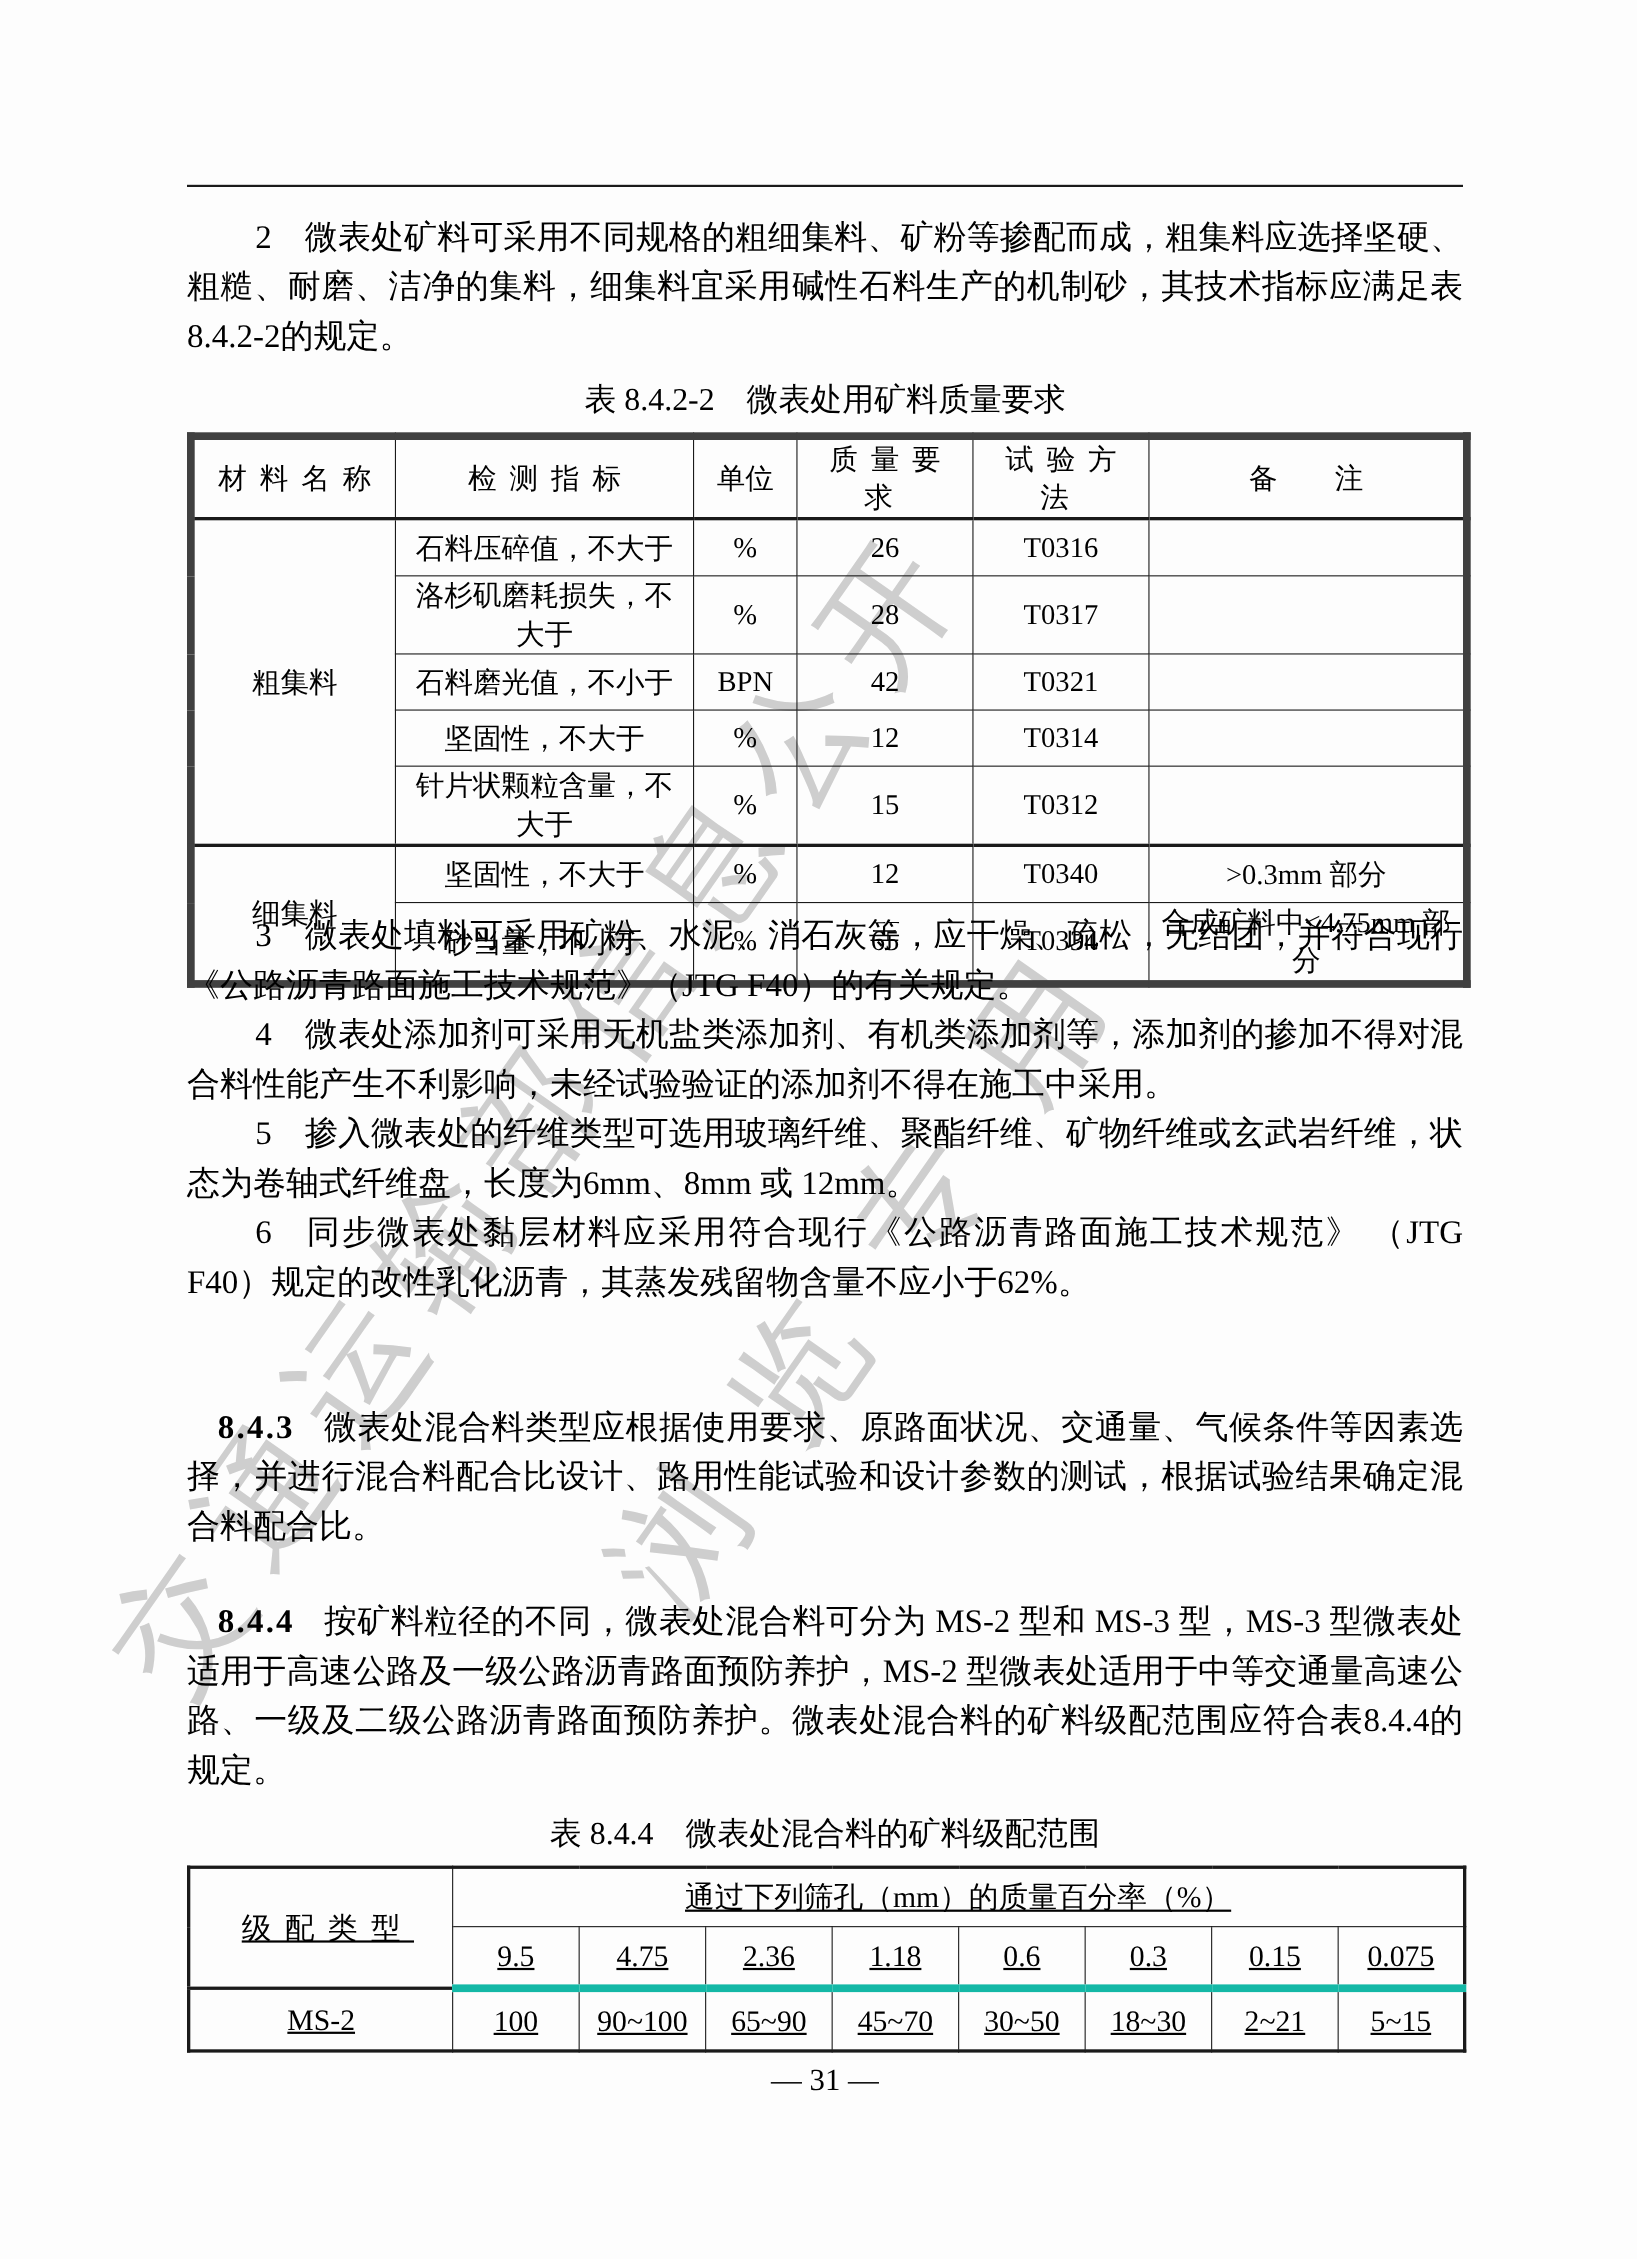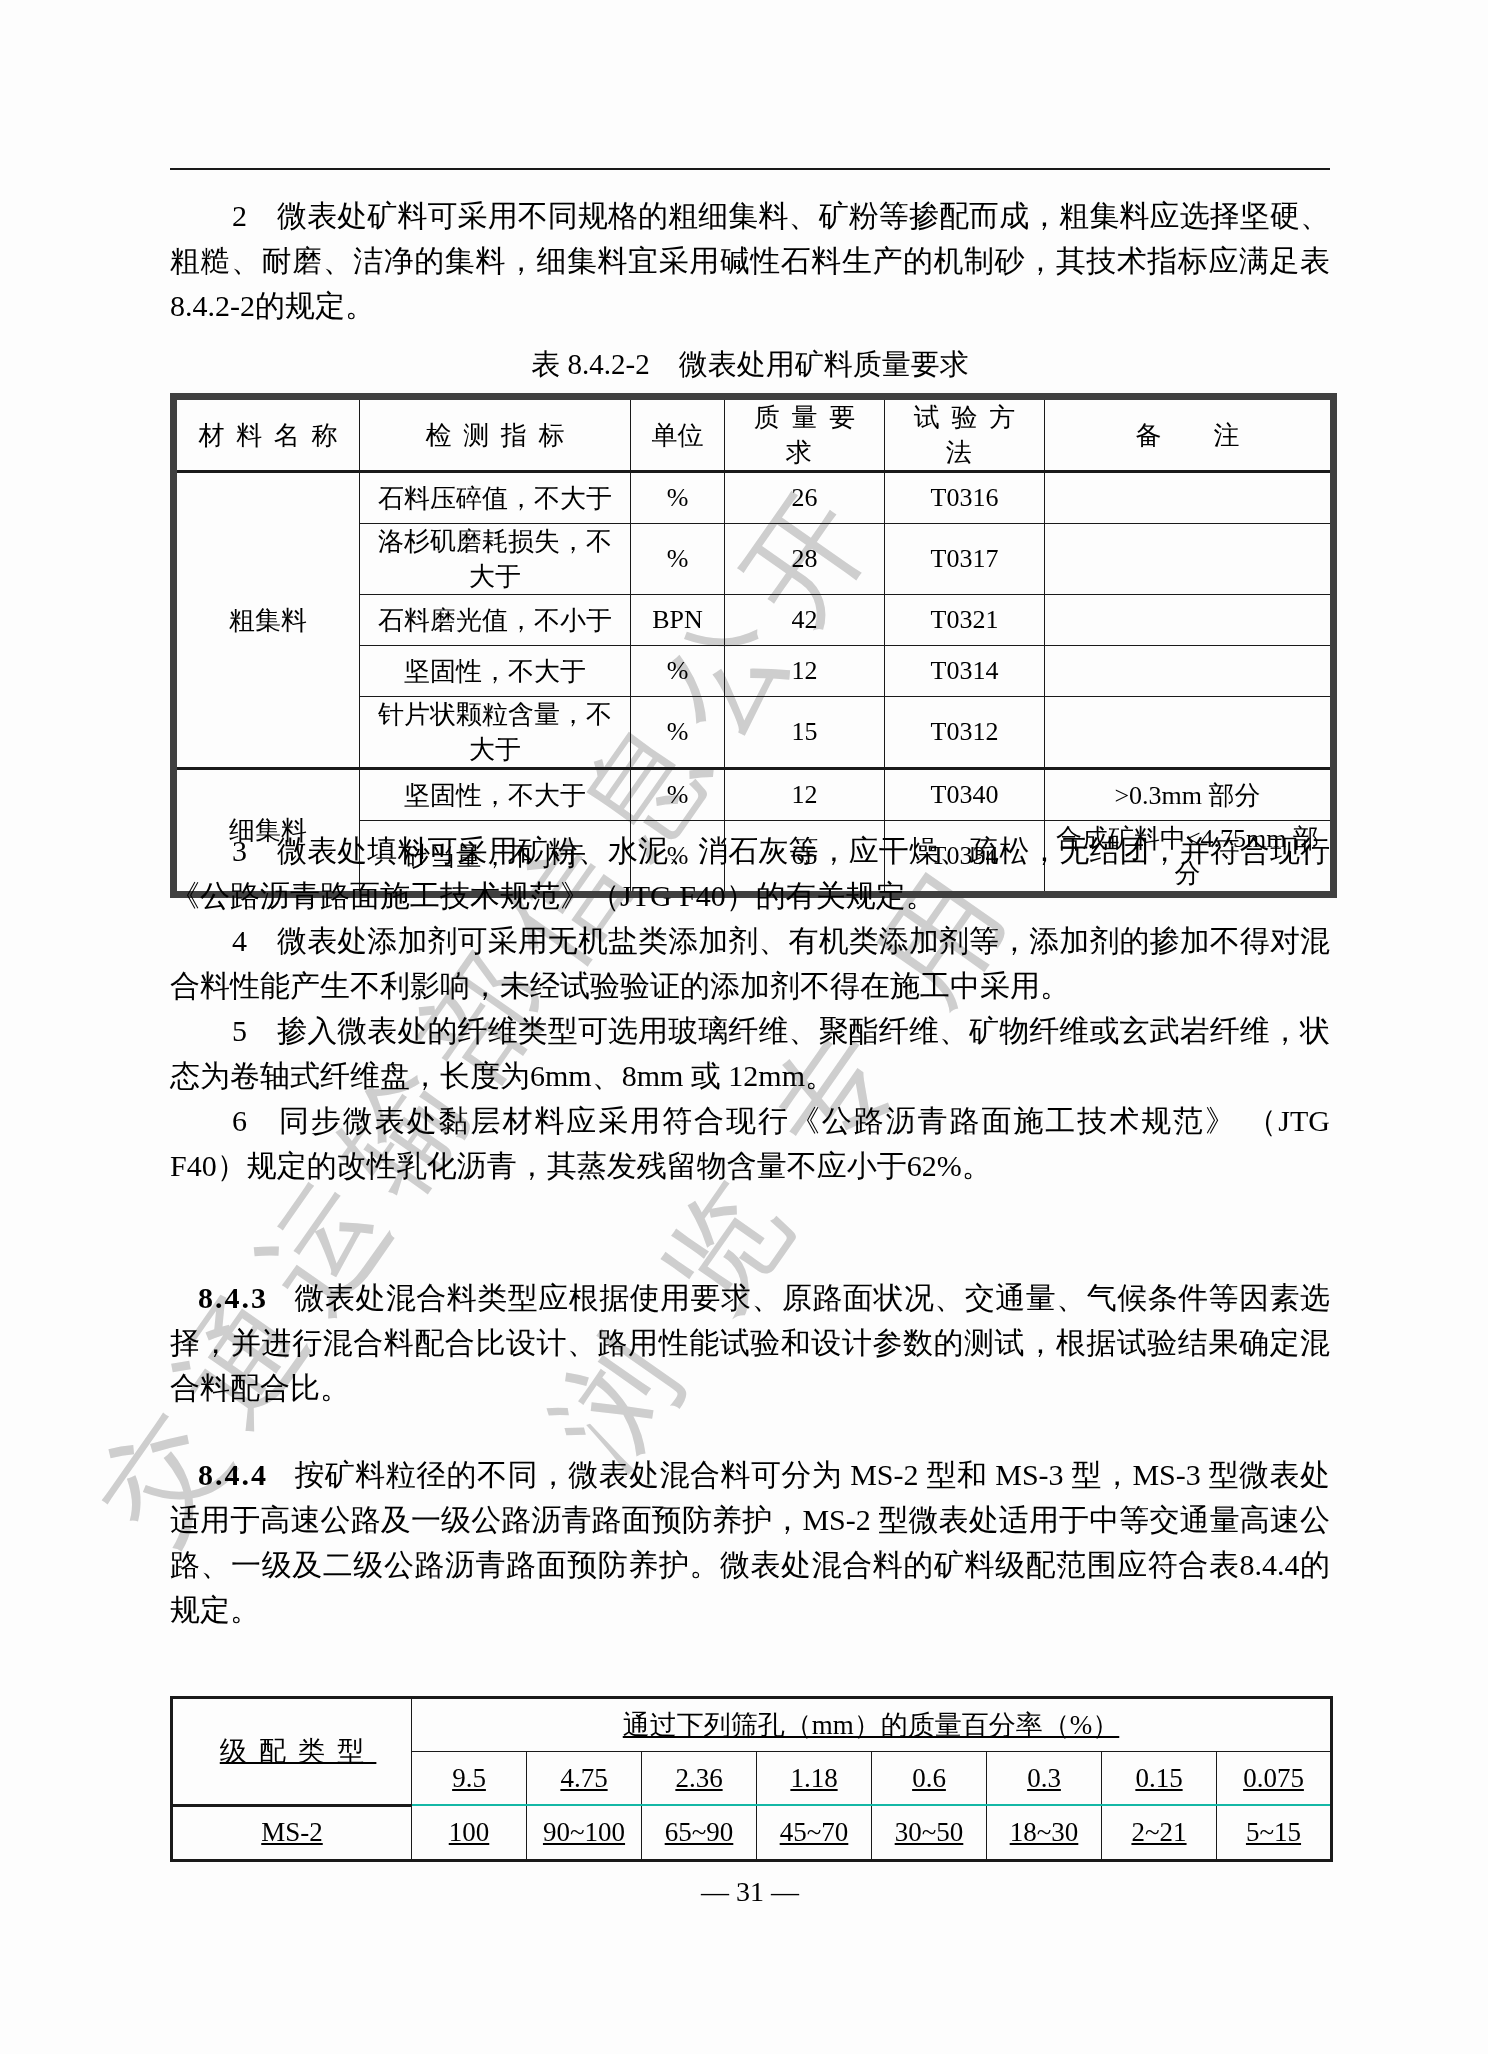--- a/index.html
+++ b/index.html
@@ -64,21 +64,21 @@
     padding:0 6px;
     overflow:hidden;
   }
   .t1{left:170px;top:393px;width:1160px;height:412px;font-size:26px;}
   .t1 .head td{border-bottom:3px solid #1a1a1a;height:62px;}
   .t1 td{height:50px;}
   .t1 tr.grp2 td{border-top:3px solid #1a1a1a;}
   .t1{border:7px solid #404040;}
   .t2{left:170px;top:1696px;width:1160px;height:156px;font-size:27px;border:3px solid #1a1a1a;text-decoration:underline;}
   .t2 td{height:52px;}
-  .t2 tr.subhead td{border-bottom:2px solid #14b8a6;}
+  .t2 tr.subhead td{border-bottom:7px solid #14b8a6;}
   .t2 td.corner{border-bottom:3px solid #1a1a1a;}
   .ls{letter-spacing:0.45em;text-indent:0.45em;}
   
   .page-num{
     left:170px;top:1866px;width:1160px;
     font-size:28px;text-align:center;margin-top:10px;
   }
 </style>
 </head>
 <body>
@@ -174,20 +174,21 @@
 
   <p class="abs content body-text num-para" style="top:1008px"><span class="pnum">5</span><span>掺入微表处的纤维类型可选用玻璃纤维、聚酯纤维、矿物纤维或玄武岩纤维，状态为卷轴式纤维盘，长度为6mm、8mm 或 12mm。</span></p>
 
   <p class="abs content body-text num-para" style="top:1098px"><span class="pnum">6</span><span>同步微表处黏层材料应采用符合现行《公路沥青路面施工技术规范》 （JTG F40）规定的改性乳化沥青，其蒸发残留物含量不应小于62%。</span></p>
 
 
   <p class="abs content body-text sec-para" style="top:1275px"><span class="snum">8.4.3</span><span>微表处混合料类型应根据使用要求、原路面状况、交通量、气候条件等因素选择，并进行混合料配合比设计、路用性能试验和设计参数的测试，根据试验结果确定混合料配合比。</span></p>
 
   <p class="abs content body-text sec-para" style="top:1452px"><span class="snum">8.4.4</span><span>按矿料粒径的不同，微表处混合料可分为 MS-2 型和 MS-3 型，MS-3 型微表处适用于高速公路及一级公路沥青路面预防养护，MS-2 型微表处适用于中等交通量高速公路、一级及二级公路沥青路面预防养护。微表处混合料的矿料级配范围应符合表8.4.4的规定。</span></p>
 
+  <div class="abs content tbl-title" style="top:1645px">表 8.4.4　微表处混合料的矿料级配范围</div>
 
   <table class="abs content t2">
     <colgroup>
       <col style="width:240px">
         <col style="width:115px">
         <col style="width:115px">
         <col style="width:115px">
       <col style="width:115px">
         <col style="width:115px">
         <col style="width:115px">

